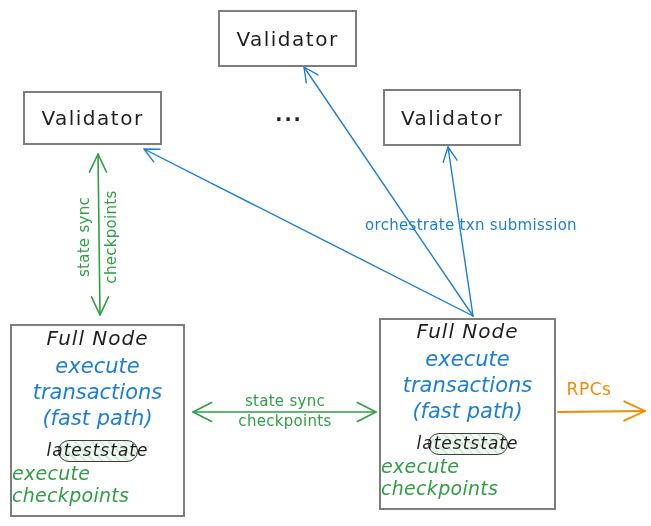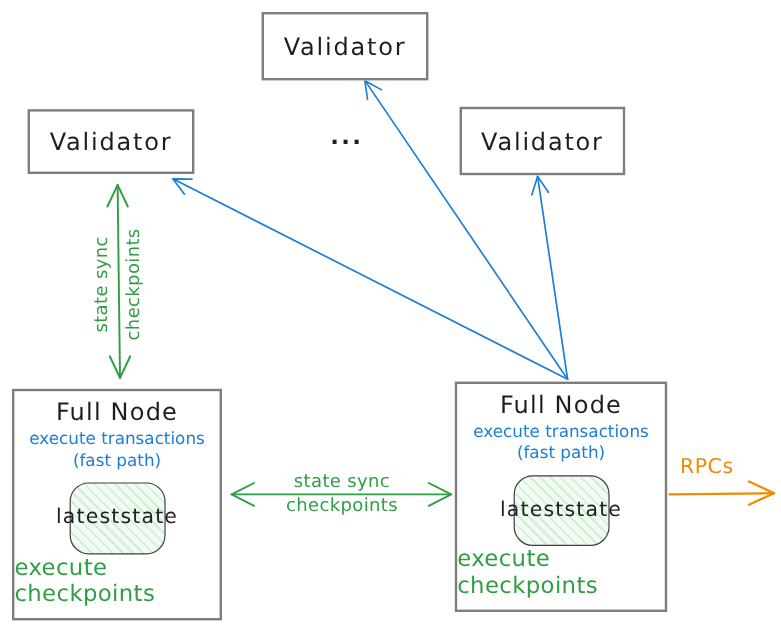--- a/index.html
+++ b/index.html
@@ -20,23 +20,23 @@
   .green-stroke{stroke:var(--green);stroke-width:1.6;}
   .orange-stroke{stroke:var(--orange);stroke-width:1.9;}
 
   .box{
     position:absolute;box-sizing:border-box;background:#ffffff;
     border:2px solid var(--box_border);
     display:flex;align-items:center;justify-content:center;
   }
   .validator-label{font-size:20px;letter-spacing:1.5px;}
 
-  .full-node{flex-direction:column;justify-content:flex-end;padding-top:6px;}
+  .full-node{flex-direction:column;justify-content:flex-end;padding-top:18px;font-style:italic;}
   .fn-title{font-size:20px;letter-spacing:1px;line-height:1.1;}
-  .fn-blue{color:var(--blue);font-size:14px;line-height:1.25;text-align:center;margin-top:4px;}
+  .fn-blue{color:var(--blue);font-size:21px;line-height:1.25;text-align:center;margin-top:4px;}
   .state-box{
     box-sizing:border-box;width:80px;height:61px;margin-top:9px;
     border:1.6px solid #3d3d3d;border-radius:16px;
     background:
       repeating-linear-gradient(45deg,
         rgba(47,158,68,0.20) 0px, rgba(47,158,68,0.20) 1.5px,
         rgba(240,251,242,0.95) 1.5px, rgba(240,251,242,0.95) 6px);
     display:flex;flex-direction:row;align-items:center;justify-content:center;
     font-size:17px;line-height:1.15;letter-spacing:1px;
   }
@@ -142,16 +142,17 @@
   <div class="vlabel">
     <span>state sync</span>
     <span>checkpoints</span>
   </div>
 
   <div class="hlabel">
     <span>state sync</span>
     <span>checkpoints</span>
   </div>
 
+  <div class="orchestrate-label">orchestrate txn submission</div>
 
   <div class="rpcs-label">RPCs</div>
 
 </div>
 
 </body></html>

